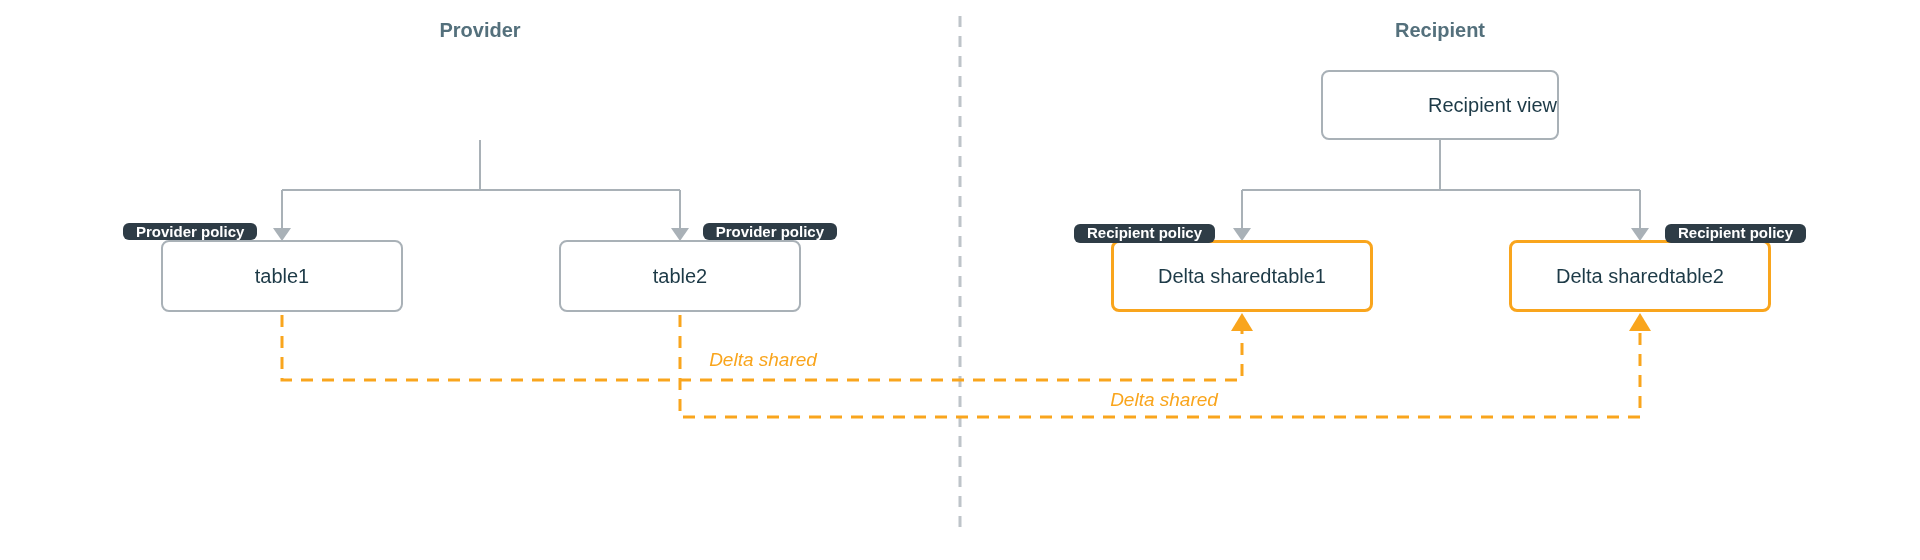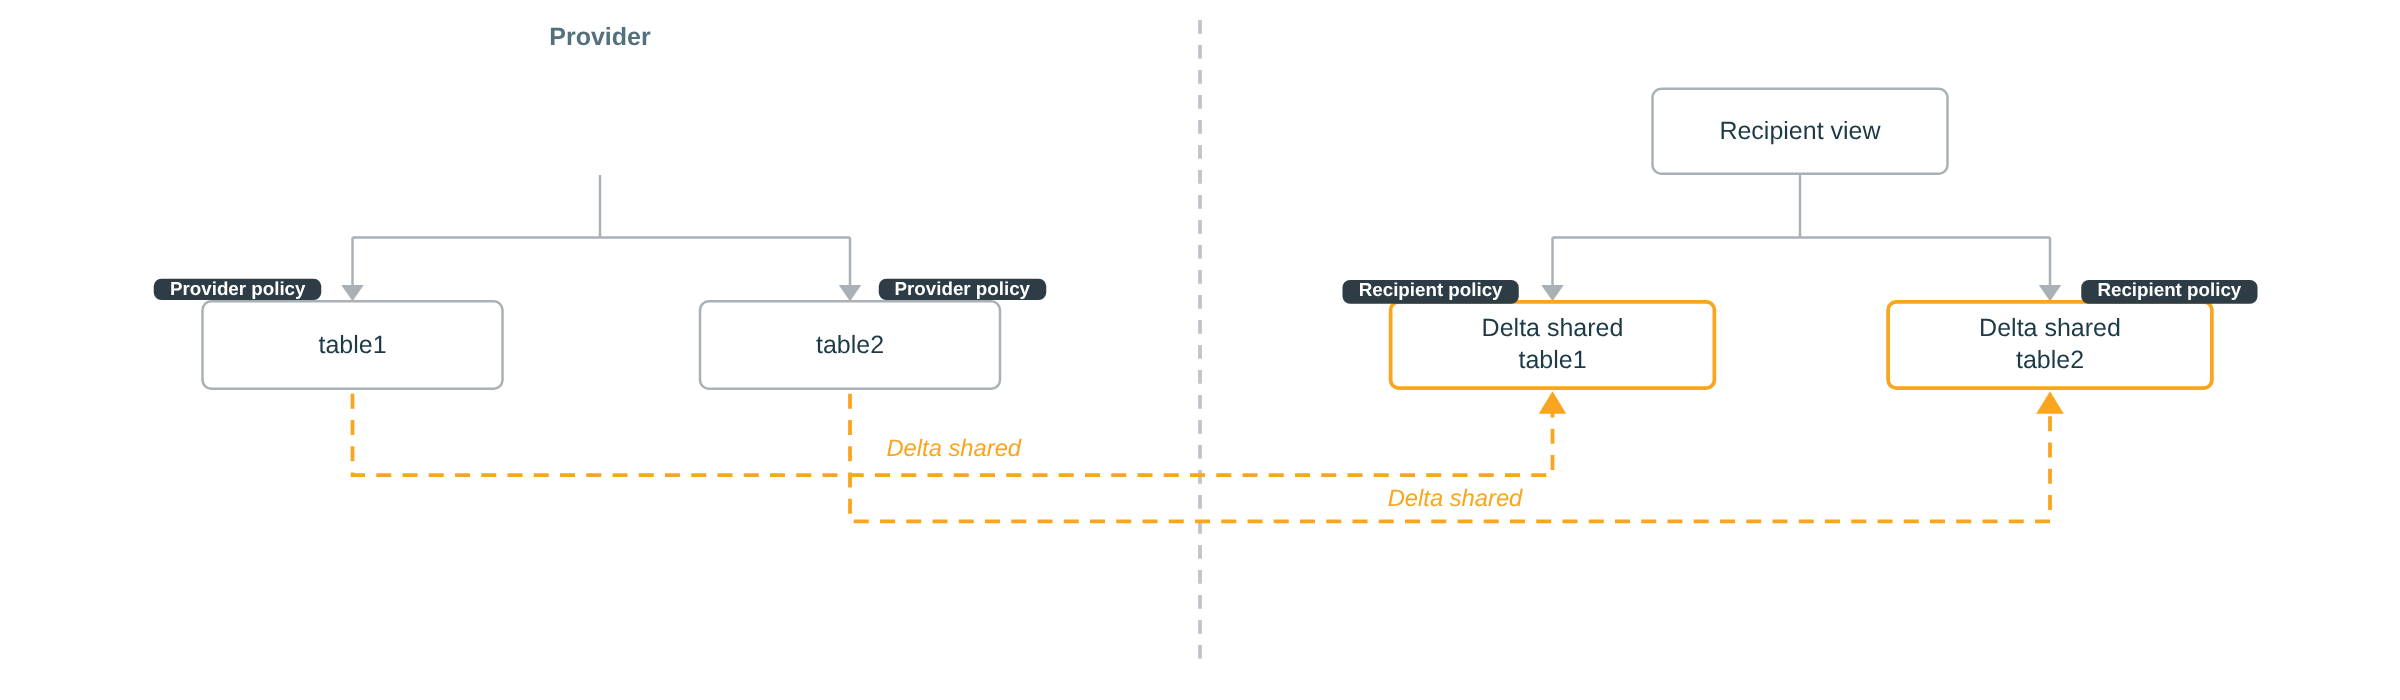--- a/index.html
+++ b/index.html
@@ -27,21 +27,21 @@
   .fill-orange{fill:var(--c-orange);stroke:none;}
   .section-title{
     position:absolute;top:19px;width:400px;text-align:center;
     font-size:20px;font-weight:bold;color:var(--c-title);
   }
   .box{
     position:absolute;background:#fff;border:2px solid var(--c-border);
     border-radius:8px;display:flex;align-items:center;justify-content:center;
     font-size:20px;color:var(--c-text);box-sizing:border-box;text-align:center;
   }
-  .box.orange{border:3px solid var(--c-orange);flex-direction:column;line-height:1.25;}
+  .box.orange{border:3px solid var(--c-orange);flex-direction:row;line-height:1.25;}
   .badge{
     position:absolute;top:-19px;z-index:2;background:var(--c-badge);color:#fff;
     font-size:15px;font-weight:bold;padding:0 13px;border-radius:6px;white-space:nowrap;
   }
   .badge.at-left{left:-40px;}
   .badge.at-right{right:-38px;}
   .delta-label{
     position:absolute;width:170px;text-align:center;font-size:19px;
     font-style:italic;color:var(--c-orange);
   }
@@ -69,23 +69,24 @@
     <path class="stroke-gray" d="M1640,190 V229"></path>
     <polygon class="fill-gray" points="1631,228 1649,228 1640,241"></polygon>
 
     <path class="stroke-orange" d="M282,315 V380 H1242 V330"></path>
     <polygon class="fill-orange" points="1231,331 1253,331 1242,313"></polygon>
     <path class="stroke-orange" d="M680,315 V417 H1640 V330"></path>
     <polygon class="fill-orange" points="1629,331 1651,331 1640,313"></polygon>
   </svg>
 
   <div class="section-title" style="left:280px;">Provider</div>
+  <div class="section-title" style="left:1240px;">Recipient</div>
 
 
-  <div class="box" style="left:1321px;top:70px;width:238px;height:70px;">
+  <div class="box" style="left:1321px;top:70px;width:238px;height:70px;justify-content:flex-end;">
     <span>Recipient view</span>
   </div>
 
   <div class="box" style="left:161px;top:240px;width:242px;height:72px;">
     <div class="badge at-left">Provider policy</div>
     <span>table1</span>
   </div>
 
   <div class="box" style="left:559px;top:240px;width:242px;height:72px;">
     <div class="badge at-right">Provider policy</div>

